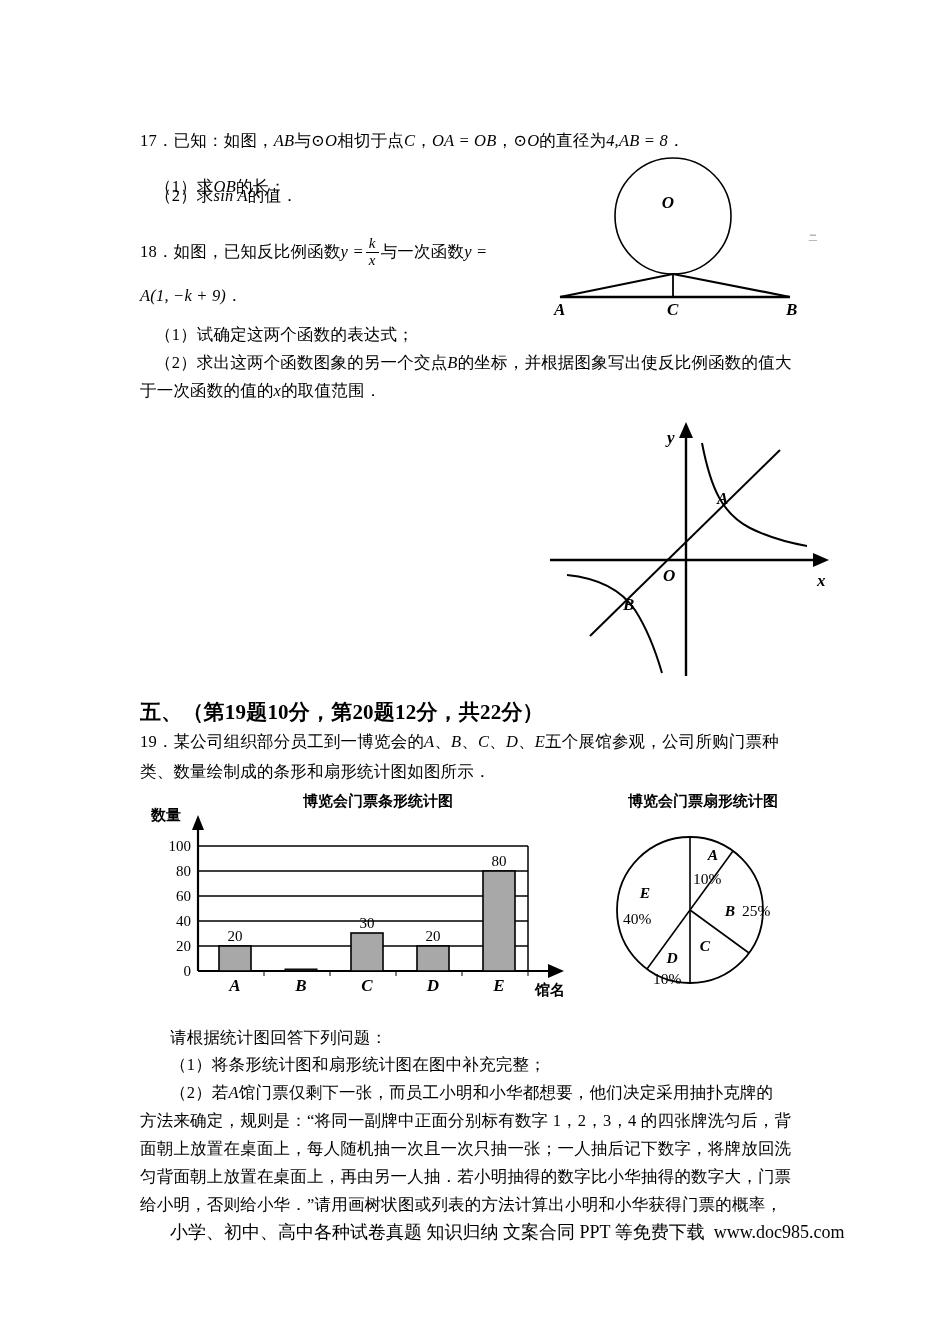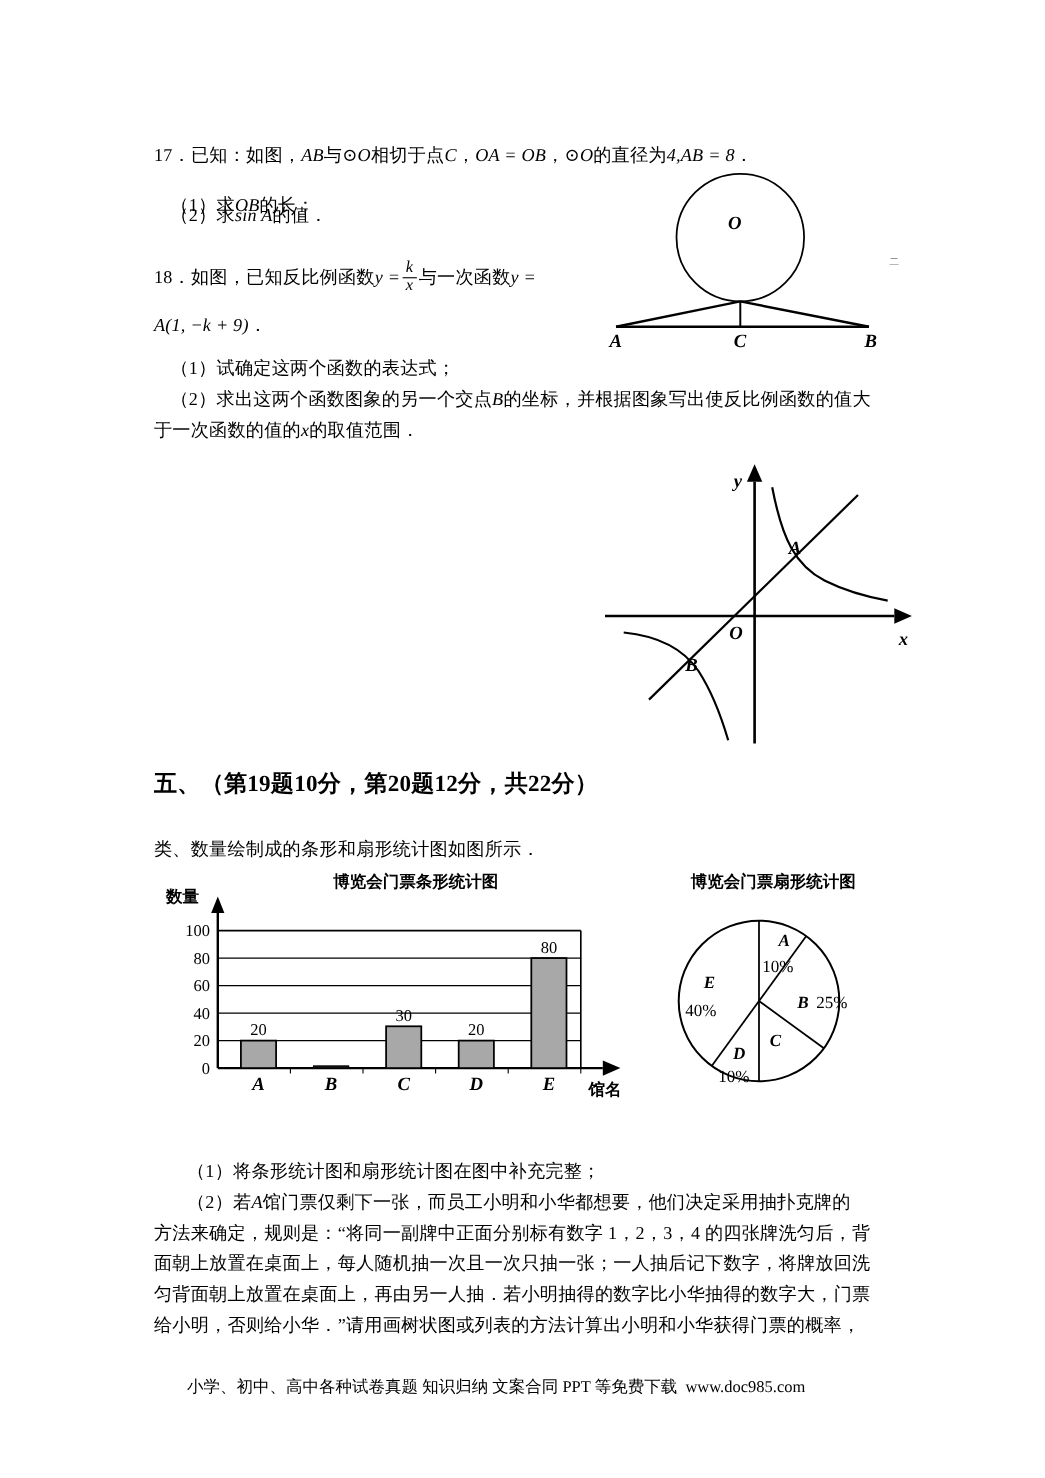--- a/index.html
+++ b/index.html
@@ -84,23 +84,22 @@
   }
   .pielbl {
     font-family: "Liberation Serif", "DejaVu Serif", serif;
     font-size: 15.5px;
     fill: #000;
   }
   .pielbl.i { font-style: italic; font-weight: bold; }
 
   .footer {
     position: absolute;
-    font-size: 15px;
+    font-size: 18px;
     white-space: nowrap;
-    margin-top: 31px;
   }
   .footer .url { font-family: "Liberation Serif", "DejaVu Serif", serif; }
   .margin-mark {
     position: absolute;
     font-size: 9px;
     color: #444;
     font-family: "Liberation Serif", serif;
     writing-mode: vertical-rl;
     opacity: .75;
   }
@@ -178,20 +177,23 @@
       <text class="lbl" x="122" y="25">y</text>
       <text class="lbl" x="272" y="168">x</text>
       <text class="lbl" x="118" y="163">O</text>
       <text class="lbl" x="172" y="86">A</text>
       <text class="lbl" x="78" y="192">B</text>
     </svg>
   </div>
 
   <div class="tx bold" style="left:140px; top:697px; font-size:21px;">五、（第19题10分，第20题12分，共22分）</div>
 
+  <div class="tx" style="left:140px; top:727px;">
+    <span class="cn">19</span><span class="cn">．某公司组织部分员工到一博览会的</span><span class="it">A</span><span class="cn">、</span><span class="it">B</span><span class="cn">、</span><span class="it">C</span><span class="cn">、</span><span class="it">D</span><span class="cn">、</span><span class="it">E</span><span class="cn">五个展馆参观，公司所购门票种</span>
+  </div>
 
   <div class="tx" style="left:140px; top:757px;">类、数量绘制成的条形和扇形统计图如图所示．</div>
 
   <div class="fig" style="left:143px; top:788px;">
     <svg width="430" height="220" viewBox="0 0 430 220">
 
       <text class="chtitle" x="235" y="18" text-anchor="middle">博览会门票条形统计图</text>
 
       <text class="lblcn" x="8" y="32">数量</text>
 
@@ -265,20 +267,21 @@
       <text class="pielbl" x="167" y="128">25%</text>
       <text class="pielbl i" x="130" y="163" text-anchor="middle">C</text>
       <text class="pielbl" x="146" y="163"></text>
       <text class="pielbl i" x="97" y="175" text-anchor="middle">D</text>
       <text class="pielbl" x="78" y="196">10%</text>
       <text class="pielbl i" x="70" y="110" text-anchor="middle">E</text>
       <text class="pielbl" x="48" y="136">40%</text>
     </svg>
   </div>
 
+  <div class="tx" style="left:170px; top:1023px;">请根据统计图回答下列问题：</div>
   <div class="tx" style="left:170px; top:1050px;">（1）将条形统计图和扇形统计图在图中补充完整；</div>
 
   <div class="tx" style="left:170px; top:1078px;">
     <span class="cn">（2）若</span><span class="it">A</span><span class="cn">馆门票仅剩下一张，而员工小明和小华都想要，他们决定采用抽扑克牌的</span>
   </div>
 
   <div class="tx" style="left:140px; top:1106px;">方法来确定，规则是：“将同一副牌中正面分别标有数字 1，2，3，4 的四张牌洗匀后，背</div>
   <div class="tx" style="left:140px; top:1134px;">面朝上放置在桌面上，每人随机抽一次且一次只抽一张；一人抽后记下数字，将牌放回洗</div>
   <div class="tx" style="left:140px; top:1190px;">给小明，否则给小华．”请用画树状图或列表的方法计算出小明和小华获得门票的概率，</div>
   <div class="tx" style="left:140px; top:1162px;">匀背面朝上放置在桌面上，再由另一人抽．若小明抽得的数字比小华抽得的数字大，门票</div>

